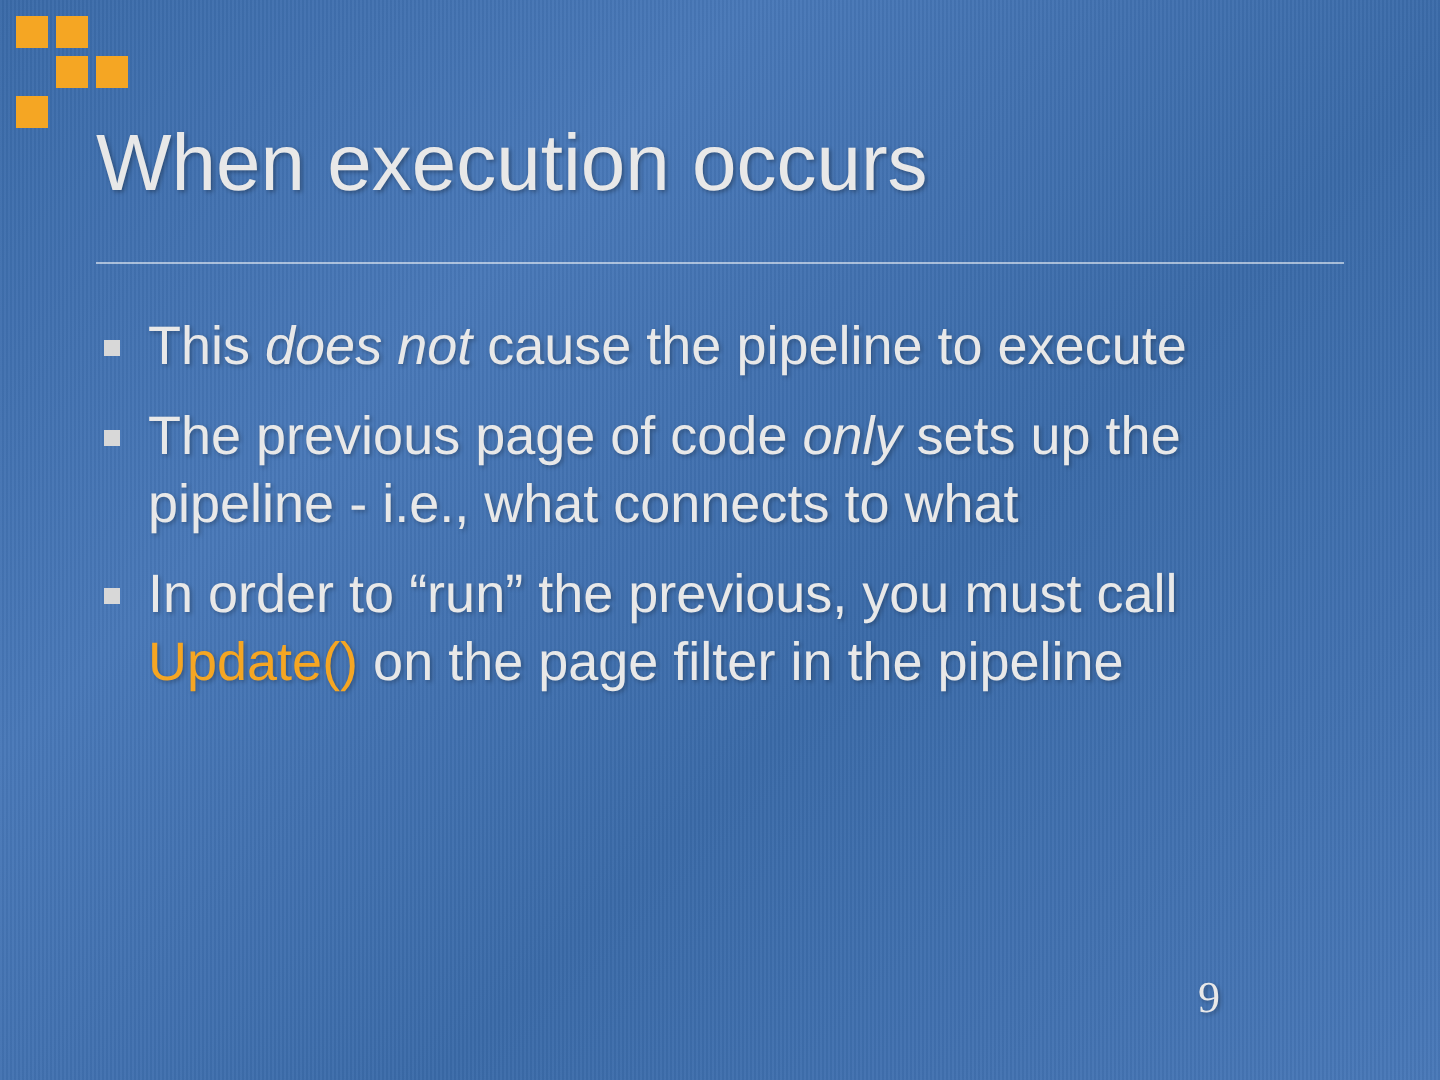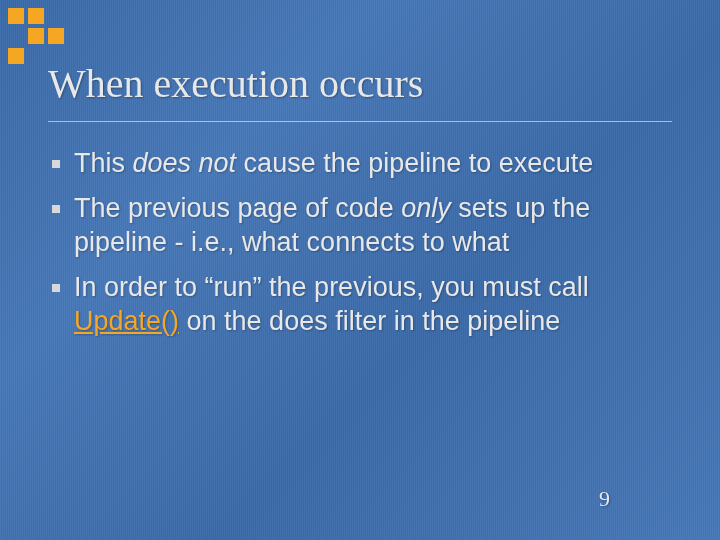--- a/index.html
+++ b/index.html
@@ -36,22 +36,21 @@
   .slide {
     position: relative;
     width: 100%; height: 100%;
     padding: 60px 48px 40px 48px;
   }
   .title {
     font-size: 40px;
     font-weight: 400;
     color: #e8e8e8;
     text-shadow: 1px 1px 2px rgba(0,0,0,0.3);
-    margin-bottom: 14px;
-    font-family: Liberation Serif, serif;
+    margin-bottom: 26px;
   }
   .rule {
     border: none;
     border-top: 1px solid rgba(255,255,255,0.55);
     margin-bottom: 24px;
     width: 100%;
   }
   .content {
     padding-left: 4px;
   }
@@ -67,21 +66,21 @@
     margin-top: 14px;
     margin-right: 14px;
   }
   .bullet-text {
     font-size: 27px;
     line-height: 1.28;
     color: #e8e8e8;
     text-shadow: 1px 1px 2px rgba(0,0,0,0.25);
   }
   .bullet-text .ital { font-style: italic; }
-  .bullet-text .accent { color: #f5a623; text-decoration: underline; }
+  .bullet-text .accent { color: #f5a623; }
   .page-num {
     position: absolute;
     bottom: 28px;
     right: 110px;
     font-family: Georgia, 'Times New Roman', serif;
     font-size: 22px;
     color: #e8e8e8;
     text-shadow: 1px 1px 2px rgba(0,0,0,0.3);
   }
 </style>
@@ -107,17 +106,17 @@
       <div class="bullet-row">
         <div class="bullet-mark"></div>
         <div class="bullet-text"><span>This </span><span class="ital">does not</span><span> cause the pipeline to execute</span></div>
       </div>
       <div class="bullet-row">
         <div class="bullet-mark"></div>
         <div class="bullet-text"><span>The previous page of code </span><span class="ital">only</span><span> sets up the pipeline - i.e., what connects to what</span></div>
       </div>
       <div class="bullet-row">
         <div class="bullet-mark"></div>
-        <div class="bullet-text"><span>In order to “run” the previous, you must call </span><span class="accent">Update()</span><span> on the does filter in the pipeline</span></div>
+        <div class="bullet-text"><span>In order to “run” the previous, you must call </span><span class="accent">Update()</span><span> on the page filter in the pipeline</span></div>
       </div>
     </div>
   <div class="page-num">9</div>
 </div>
 
 </body></html>

